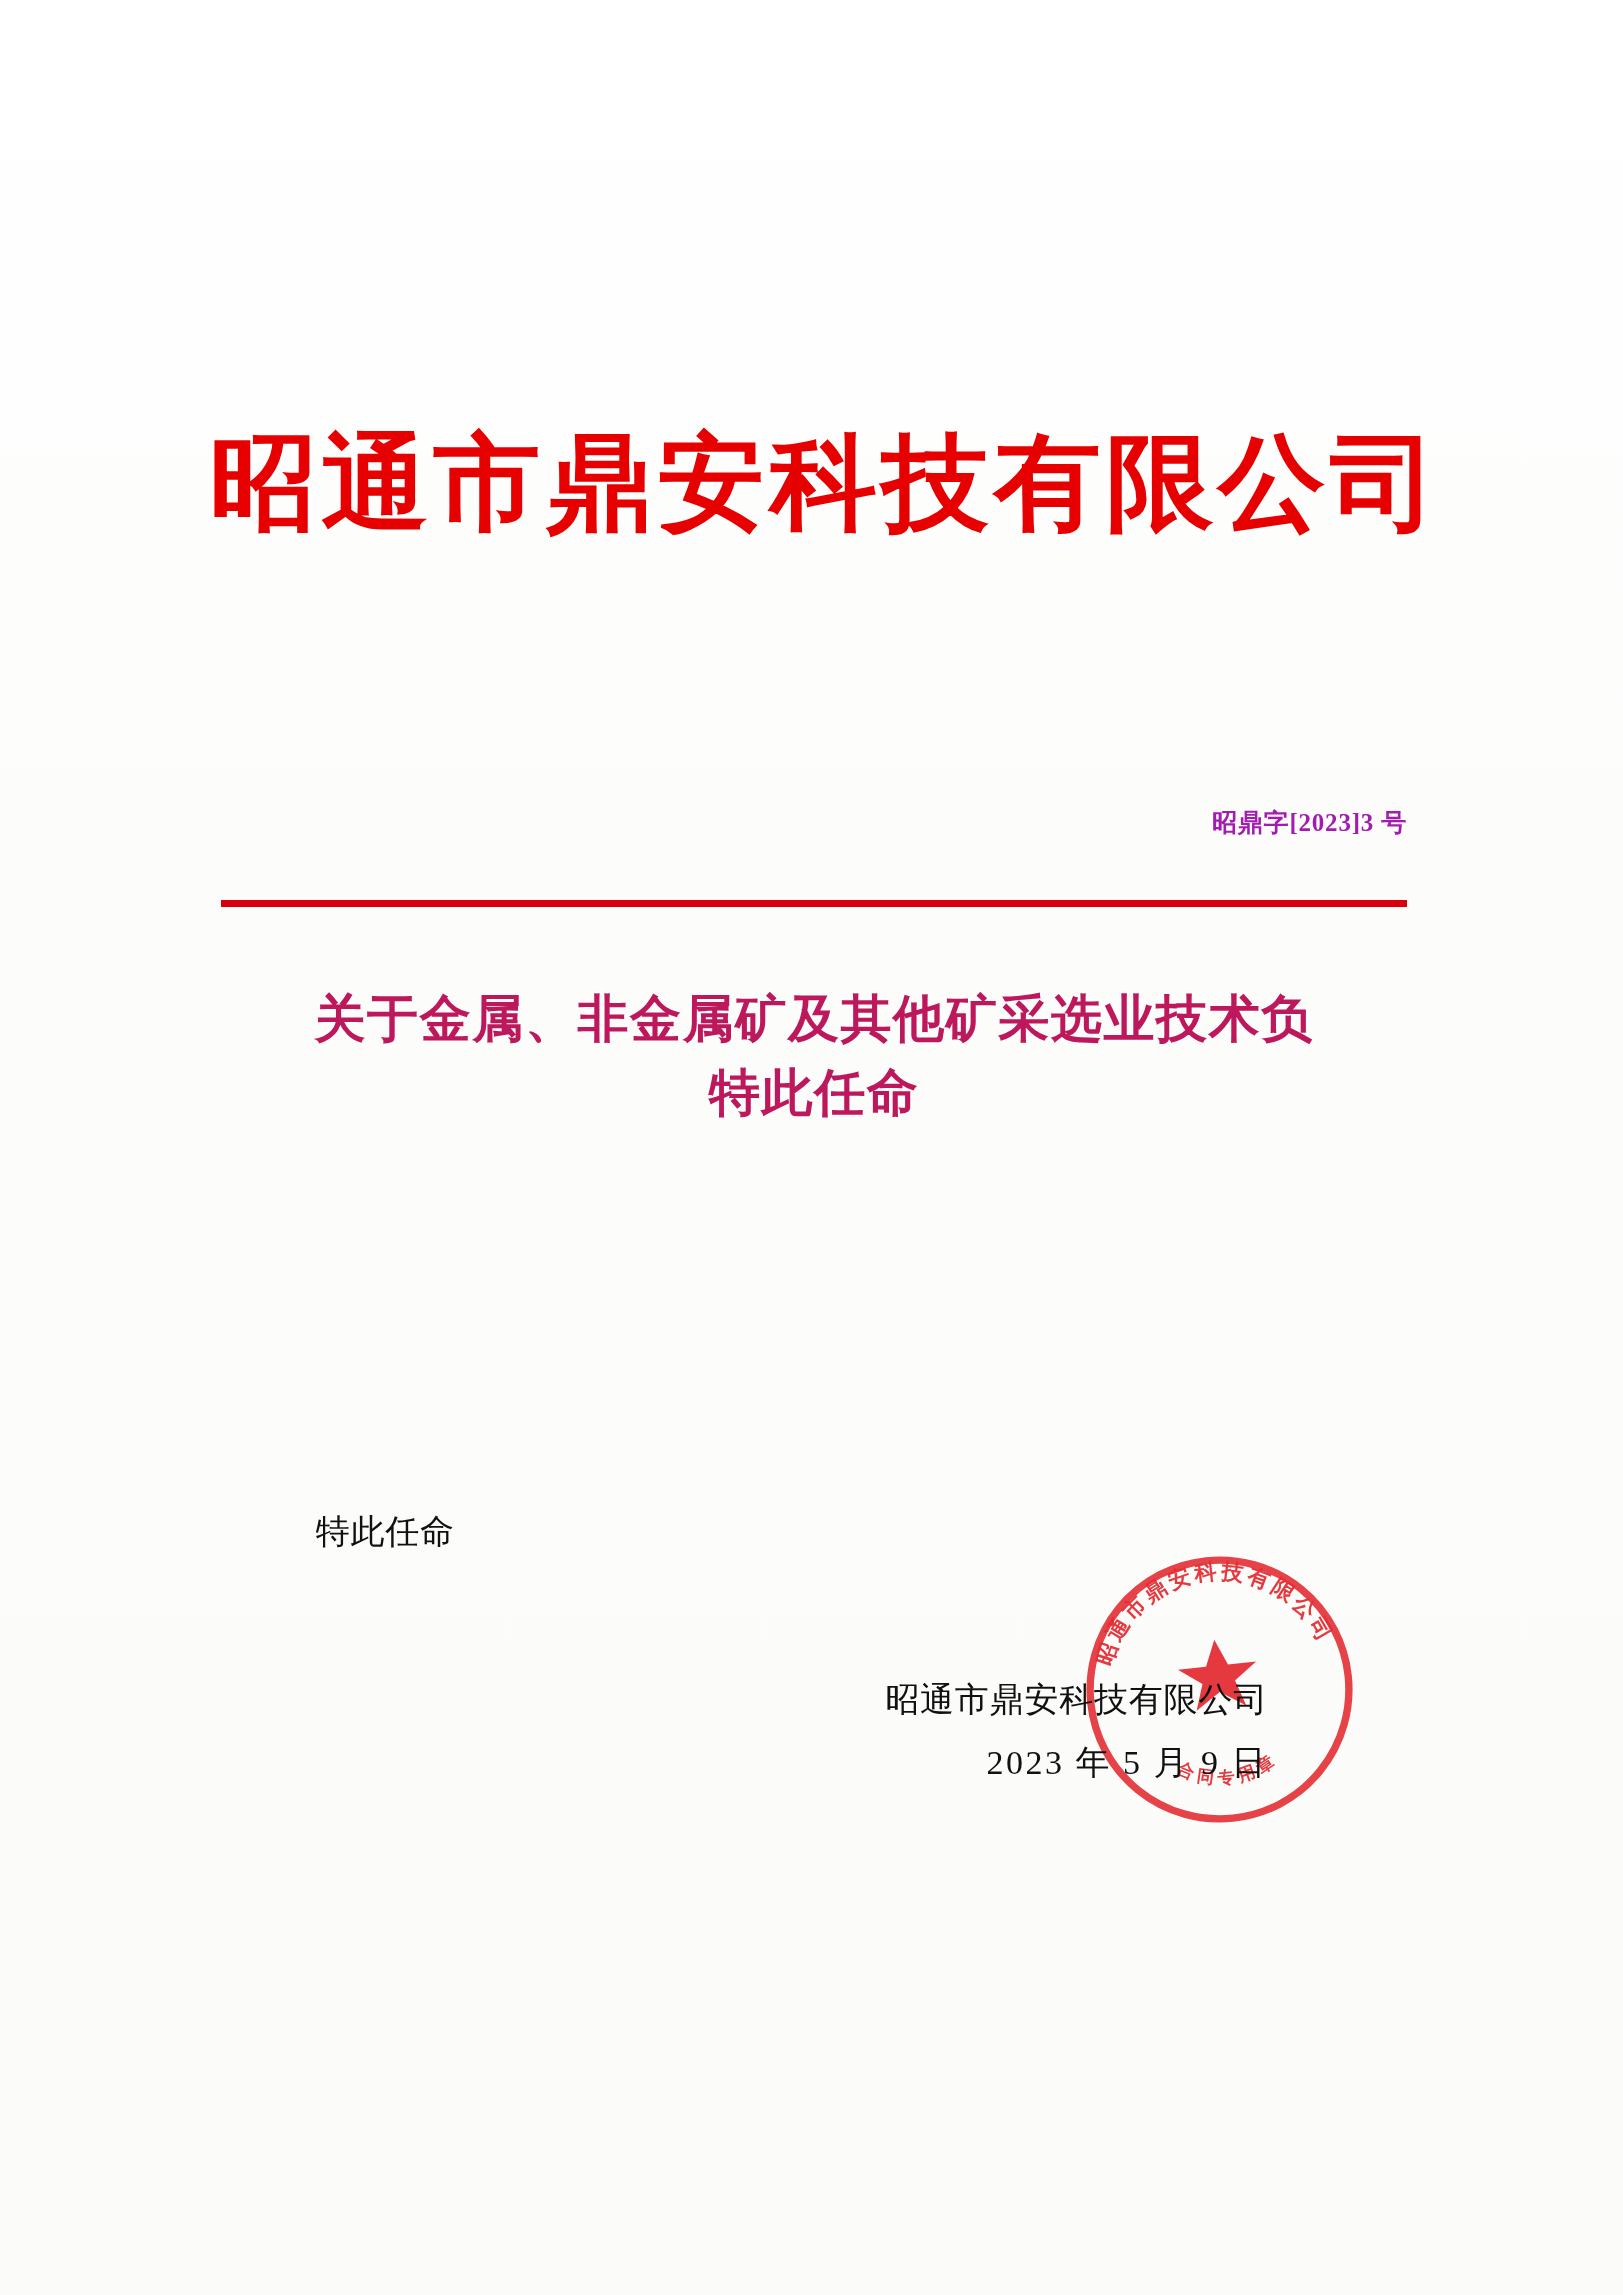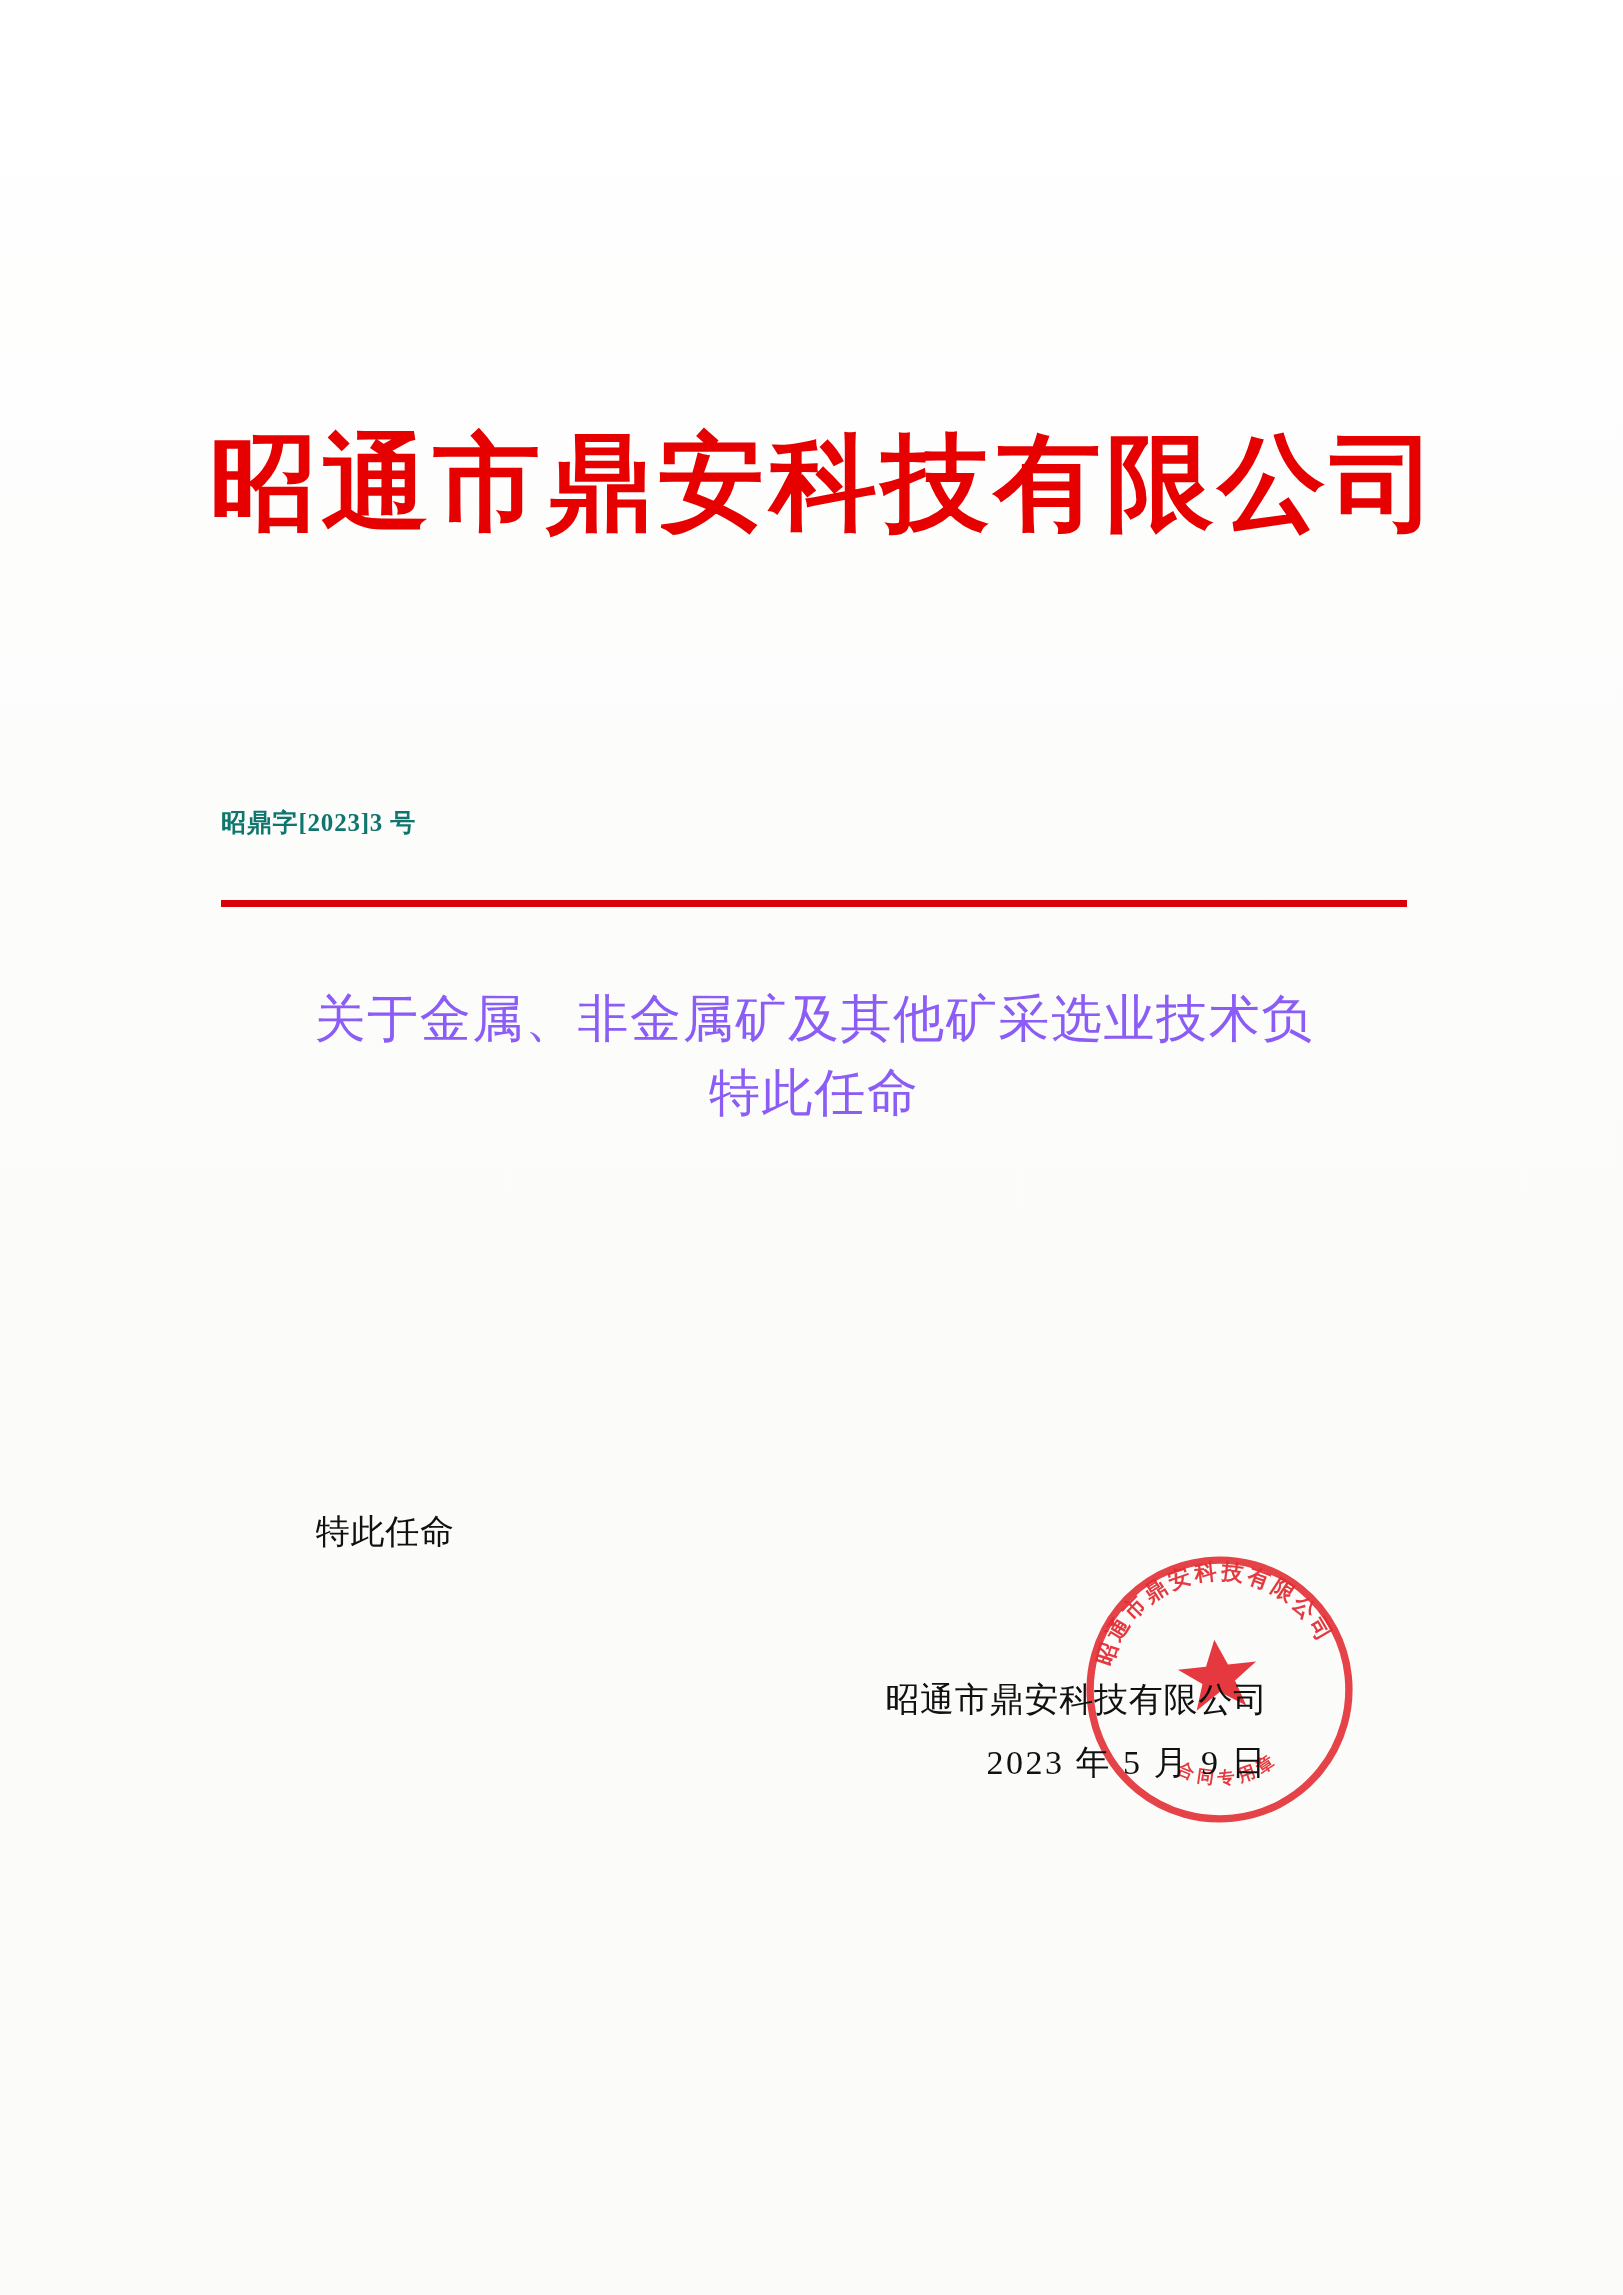--- a/index.html
+++ b/index.html
@@ -55,49 +55,49 @@
     white-space: nowrap;
     transform: scaleX(1.02);
   }
 
   
   .doc-number {
     position: absolute;
     top: 806px;
     left: 0;
     width: 1186px;
-    text-align: left;
+    text-align: right;
     font-size: 25px;
     font-weight: bold;
     letter-spacing: 0.8px;
-    color: #0f766e;
+    color: #a21caf;
   }
 
   
   .red-rule {
     position: absolute;
     top: 900px;
     left: 0;
     width: 1186px;
     height: 7.4px;
     background: #d9000d;
   }
 
   
   .title {
     position: absolute;
     top: 982px;
     left: 8.2px;
     width: 1170px;
     text-align: center;
     font-size: 51px;
-    font-weight: normal;
+    font-weight: bold;
     line-height: 1.45;
     letter-spacing: 1.6px;
-    color: #8b5cf6;
+    color: #be185d;
     font-family: "DejaVu Serif", "Liberation Serif", serif;
   }
   .title .line2 {
     display: block;
   }
 
   
   .body-block {
     position: absolute;
     top: 1227px;

